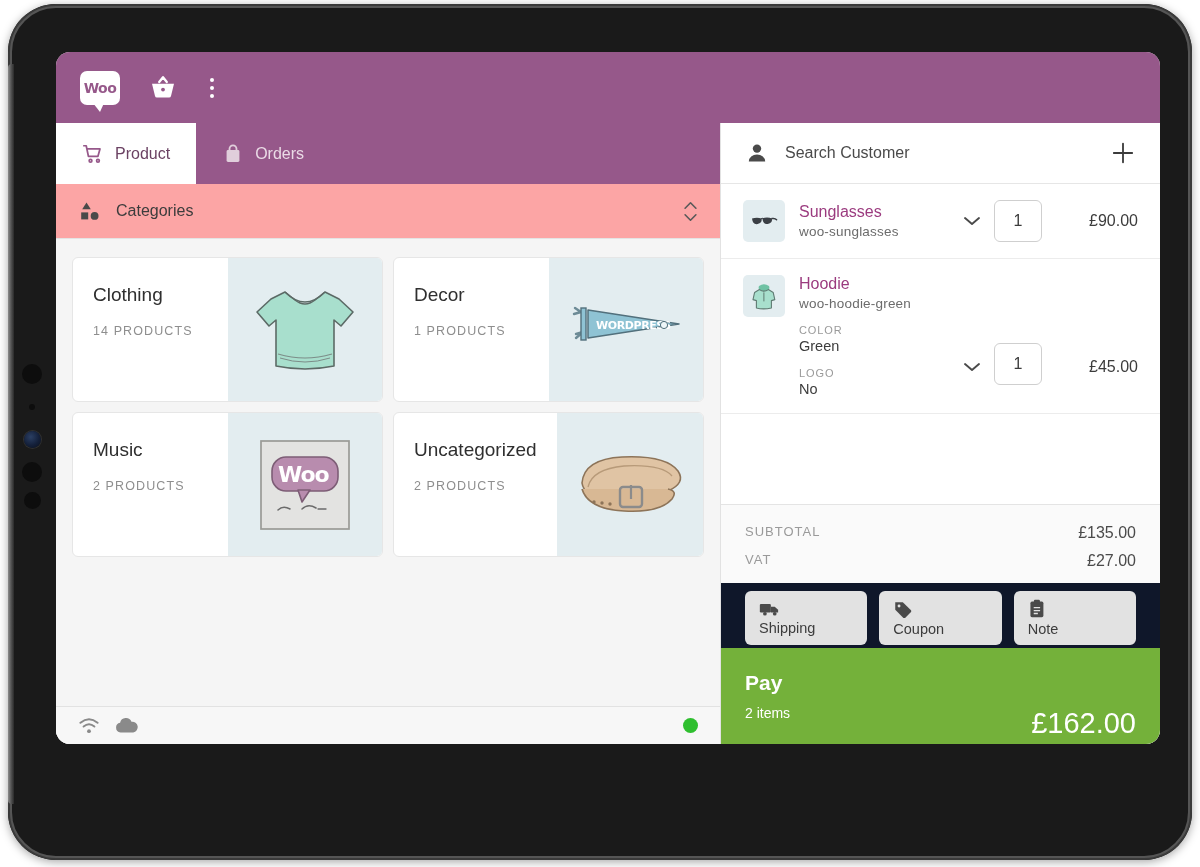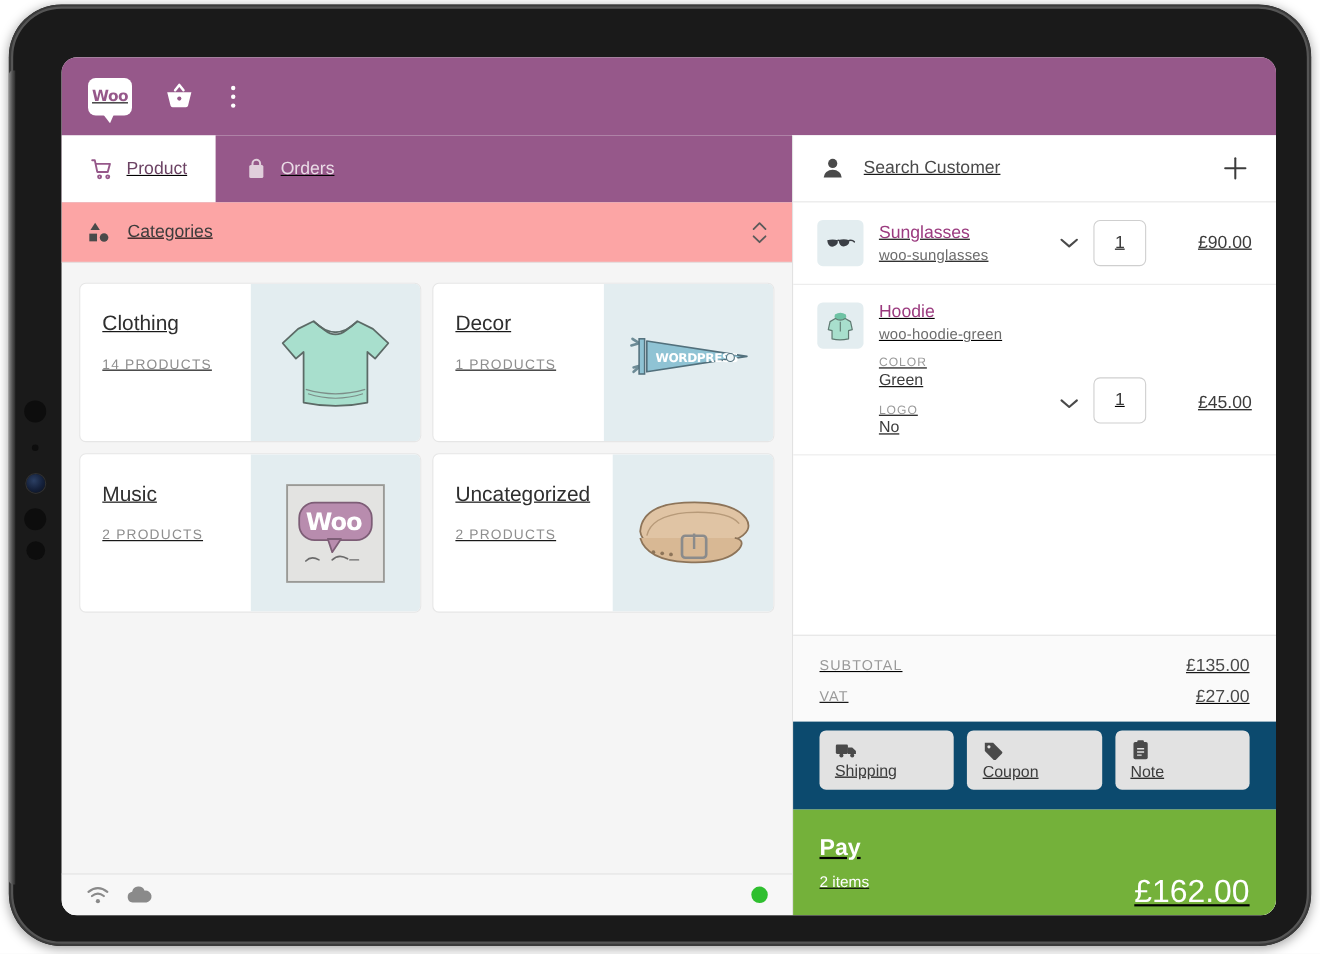--- a/index.html
+++ b/index.html
@@ -51,27 +51,26 @@
     width: 17px; height: 17px;
     border-radius: 50%;
     background: radial-gradient(circle at 40% 35%, #2b3f63 0%, #14203a 55%, #0a0f1c 100%);
     box-shadow: 0 0 0 1px #303030;
   }
 
   
   .screen {
     position: absolute;
     left: 48px; top: 48px;
-    width: 1104px; height: 780px;
+    width: 1104px; height: 692px;
     background: #f5f5f5;
     border-radius: 14px;
     overflow: hidden;
     display: flex;
     flex-direction: column;
-    text-decoration: underline;
   }
 
   
   .topbar {
     height: 71px;
     background: #96588a;
     display: flex;
     align-items: center;
     padding: 0 24px;
     flex: 0 0 auto;
@@ -309,22 +308,22 @@
     background: #fafafa;
     flex: 0 0 auto;
   }
   .total-row { display: flex; justify-content: space-between; padding: 5px 0; }
   .total-label { font-size: 13px; color: #9a9a9a; letter-spacing: 1px; }
   .total-value { font-size: 16px; color: #4a4a4a; }
 
   .action-row {
     display: flex;
     gap: 12px;
-    padding: 8px 24px 18px;
-    background: #0c4a6e;
+    padding: 8px 24px 3px;
+    background: #0f172a;
     flex: 0 0 auto;
   }
   .action-btn {
     flex: 1;
     height: 54px;
     background: #e2e2e2;
     border-radius: 6px;
     display: flex;
     flex-direction: column;
     justify-content: center;

